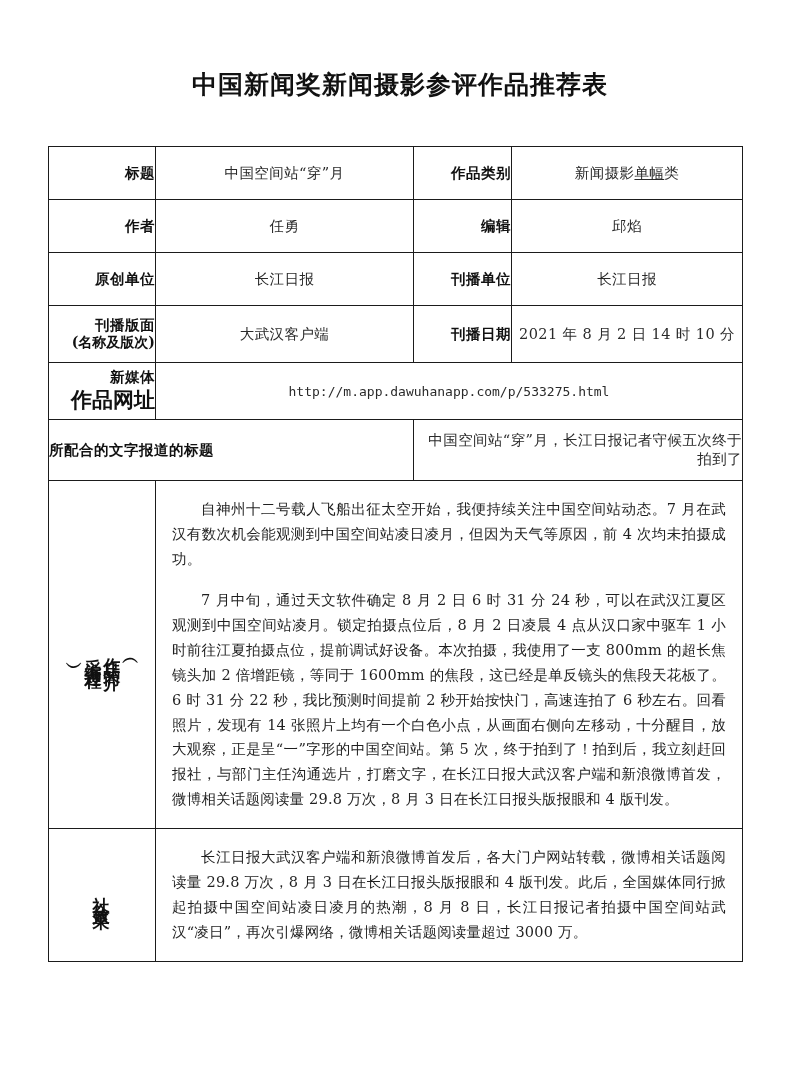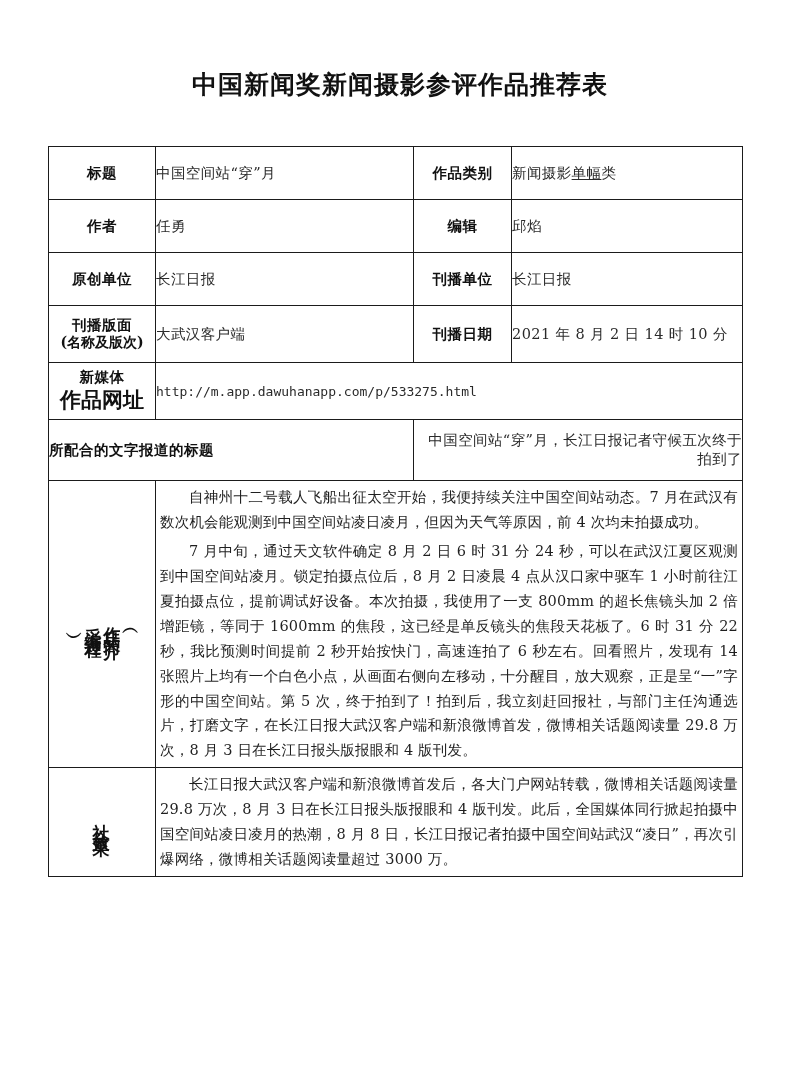--- a/index.html
+++ b/index.html
@@ -40,34 +40,34 @@
     border-collapse: collapse;
     table-layout: fixed;
   }
   table.form td {
     border: 1.2px solid #1b1b1b;
     padding: 0;
     vertical-align: middle;
     font-size: 14.5px;
   }
   .lbl {
-    text-align: center;
+    text-align: right;
     font-weight: bold;
     font-size: 16.5px;
     letter-spacing: 0.5px;
     line-height: 1.28;
     padding: 6px 2px;
   }
   .lbl .sub {
     display: block;
     font-size: 14px;
     letter-spacing: 0;
   }
   .val {
-    text-align: left;
+    text-align: center;
     font-size: 15px;
     color: #2a2a2a;
     padding: 6px 6px;
     letter-spacing: 0.4px;
   }
   .val.mono {
     font-family: "DejaVu Sans Mono", "Liberation Mono", monospace;
     font-size: 13px;
     letter-spacing: 0;
   }
@@ -133,21 +133,21 @@
   .body-text {
     padding: 14px 14px 16px 14px;
     font-size: 15.1px;
     line-height: 1.72;
     color: #1f1f1f;
     text-align: justify;
     text-justify: inter-ideograph;
     letter-spacing: 0.2px;
   }
   .body-text p {
-    margin: 4px;
+    margin: 16px;
     text-indent: 2em;
   }
   .effect-text {
     padding: 14px 14px 26px 14px;
   }
 </style>
 </head>
 <body>
 
 <div class="page">

